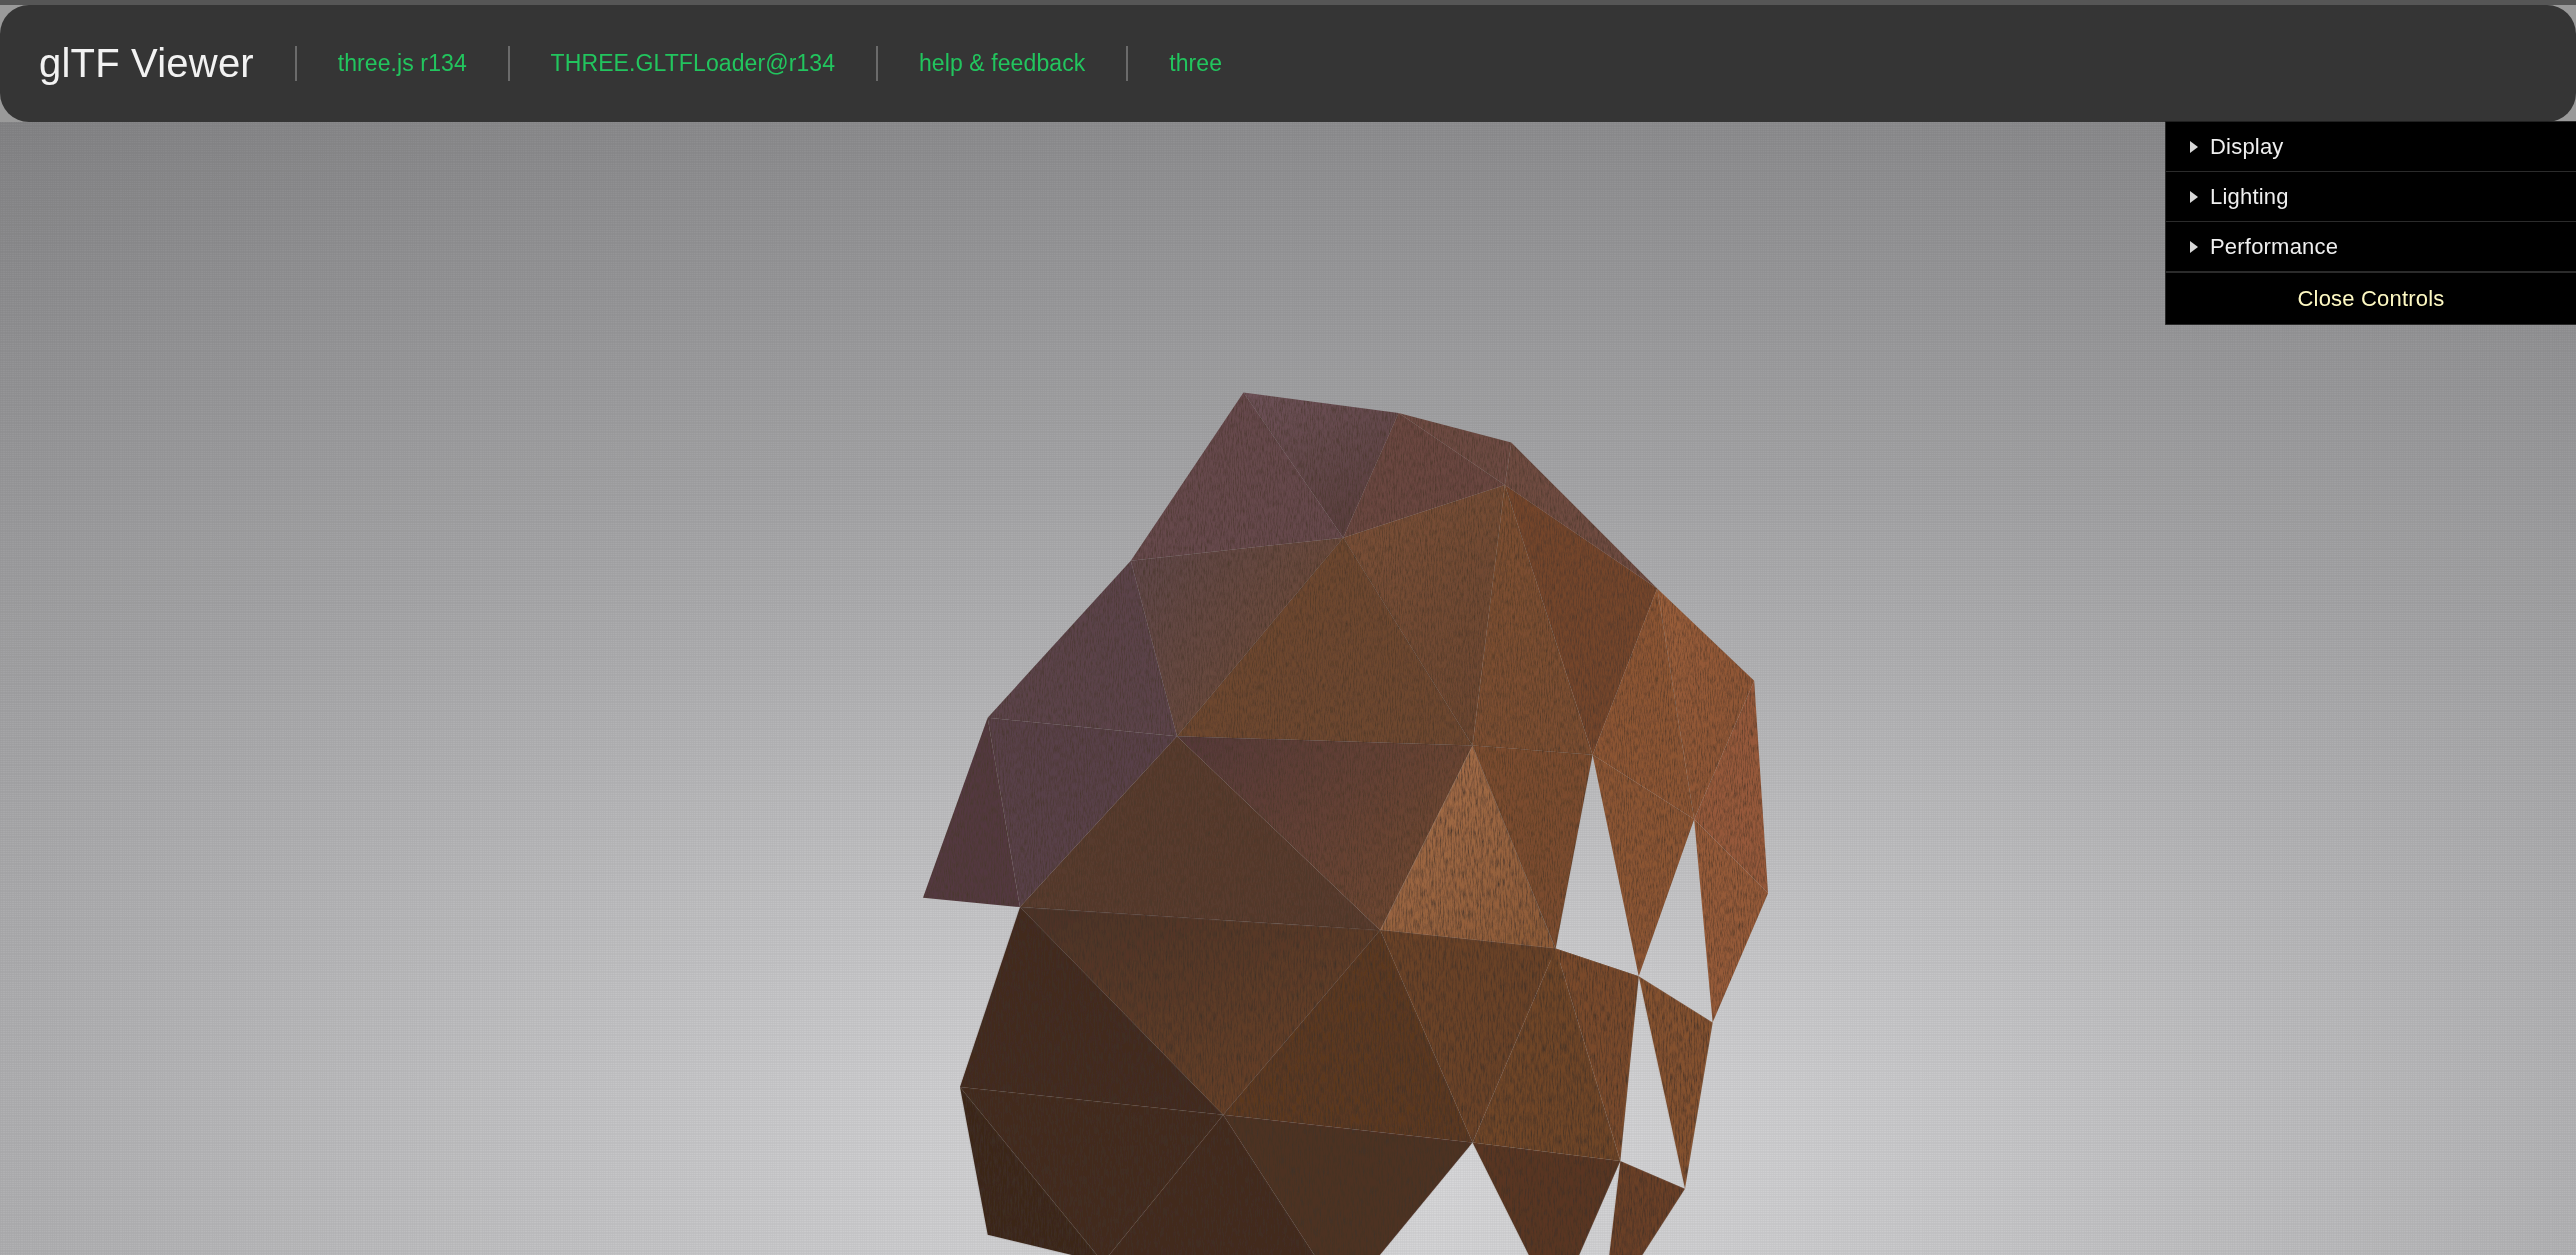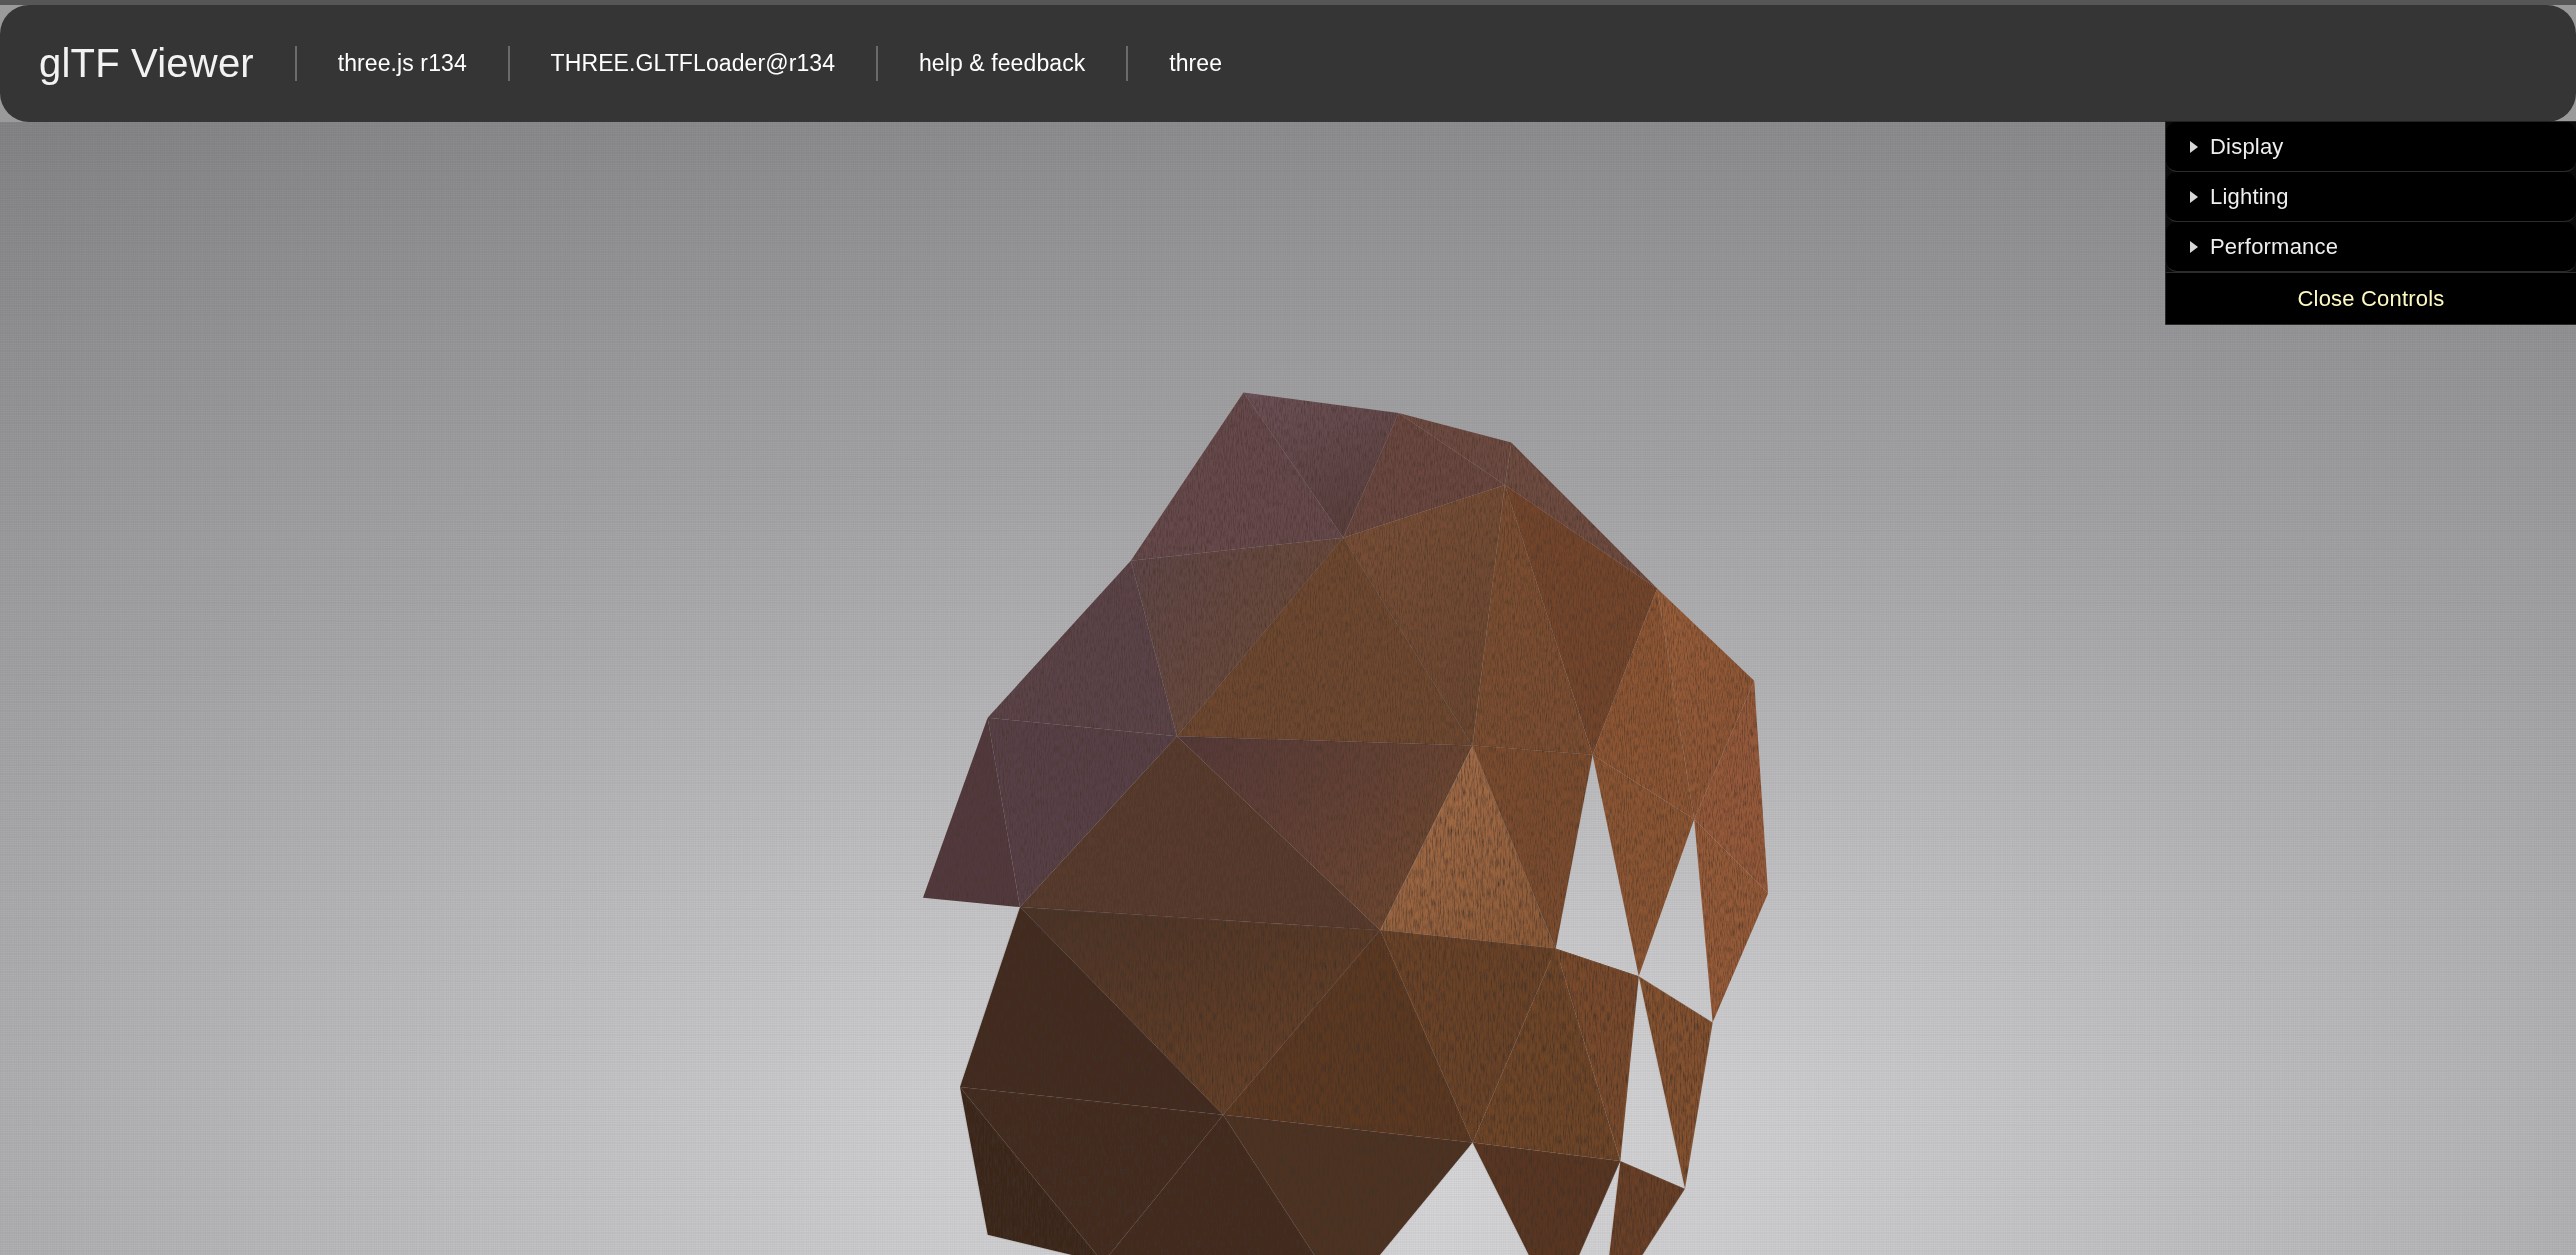--- a/index.html
+++ b/index.html
@@ -85,21 +85,21 @@
     background: #6b6b6b;
     flex: 0 0 auto;
   }
 
   .nav-sep.s1 { margin-left: 41px; margin-right: 41px; }
   .nav-sep.s2 { margin-left: 41px; margin-right: 41px; }
   .nav-sep.s3 { margin-left: 41px; margin-right: 41px; }
   .nav-sep.s4 { margin-left: 41px; margin-right: 41px; }
 
   .nav-link {
-    color: #ffffff;
+    color: #22c55e;
     font-size: 23px;
     font-weight: 400;
     text-decoration: none;
     white-space: nowrap;
     letter-spacing: 0.1px;
   }
 
   
   .gui-panel {
     position: absolute;
@@ -114,21 +114,20 @@
   .gui-folder {
     position: relative;
     height: 50px;
     background: #000000;
     border-bottom: 0.9px solid #2b2b2b;
     display: flex;
     align-items: center;
     padding-left: 24px;
     box-sizing: border-box;
     cursor: pointer;
-    border-radius: 11px;
   }
 
   .gui-caret {
     width: 0; height: 0;
     border-top: 6.5px solid transparent;
     border-bottom: 6.5px solid transparent;
     border-left: 8.3px solid #d8d8d8;
     margin-right: 12px;
     flex: 0 0 auto;
   }

